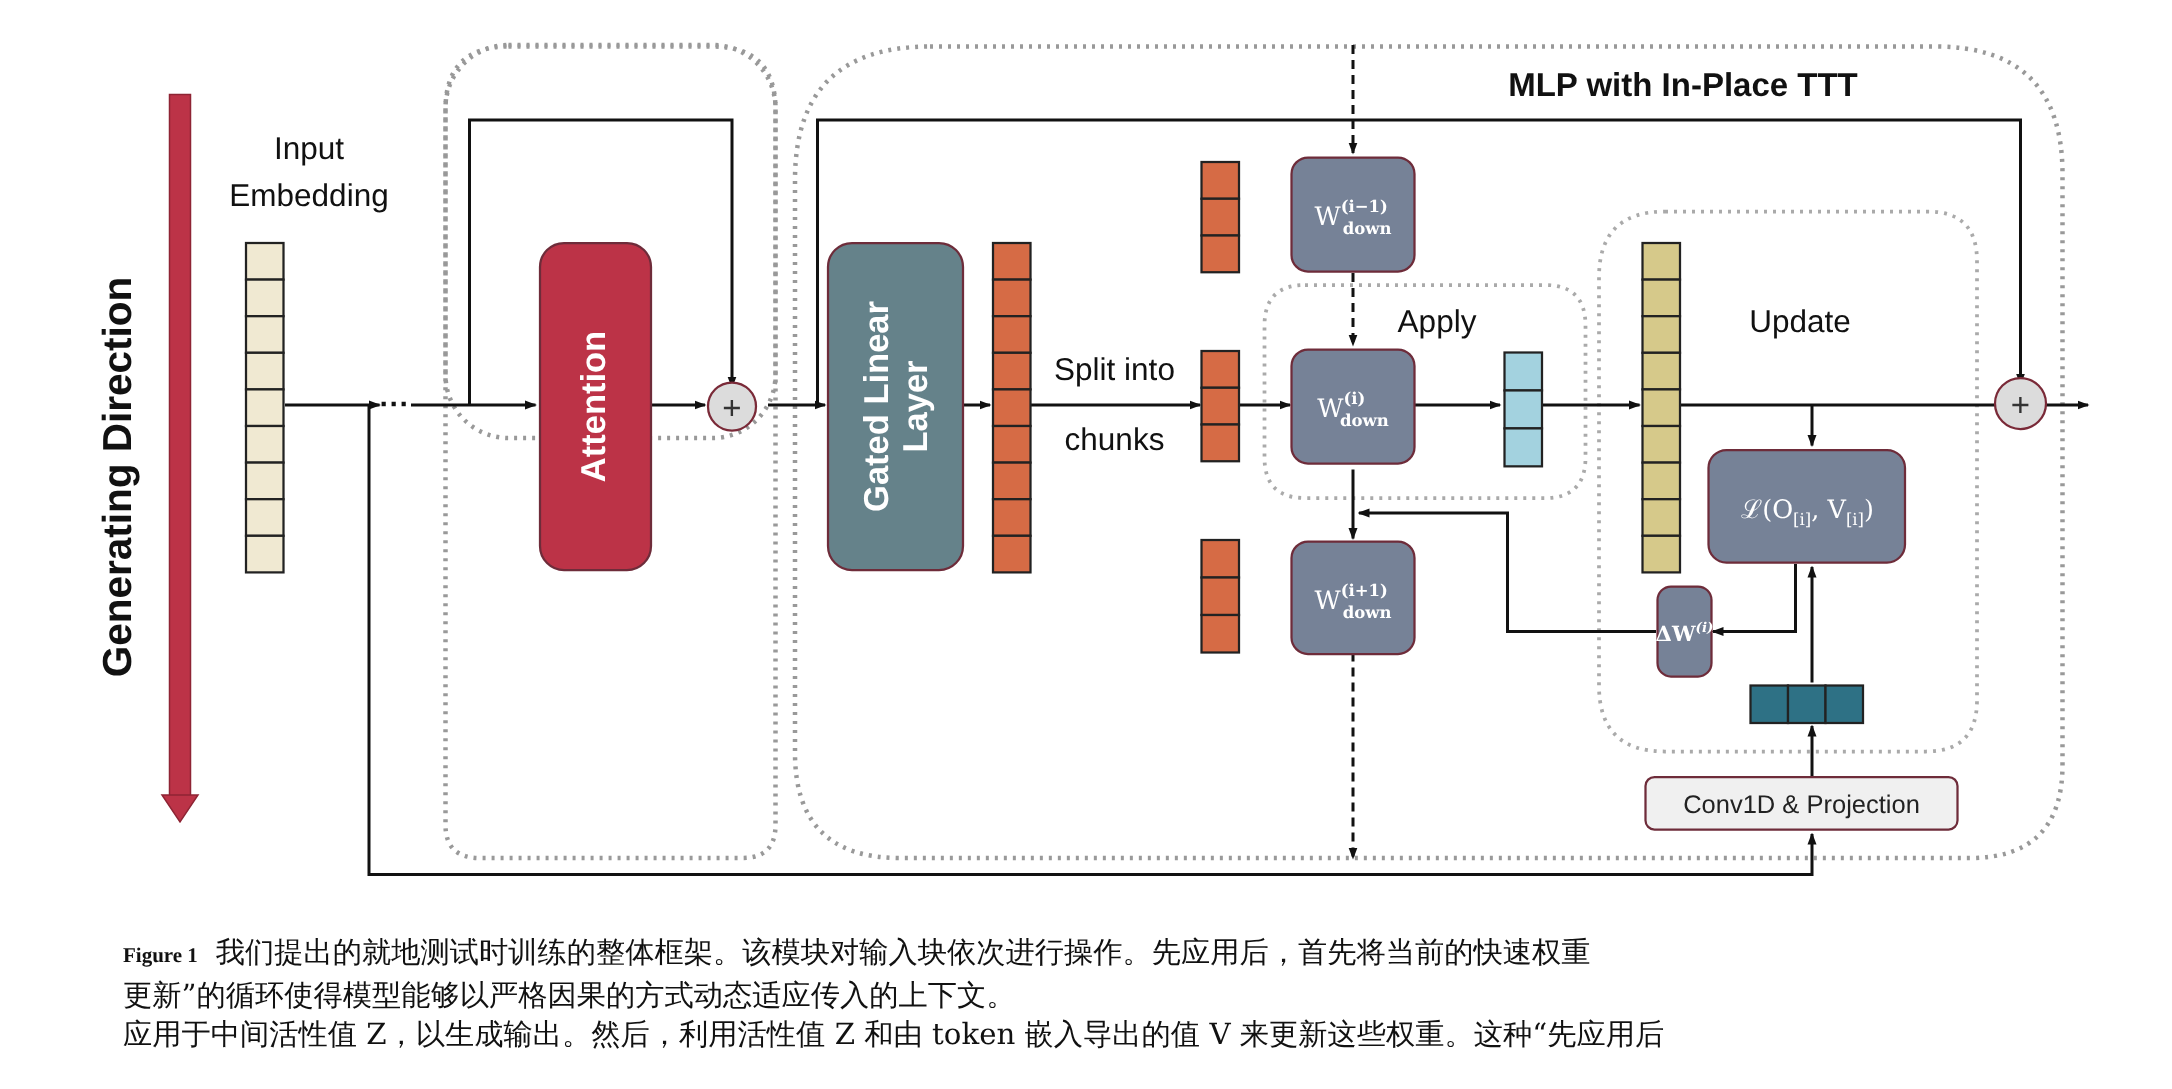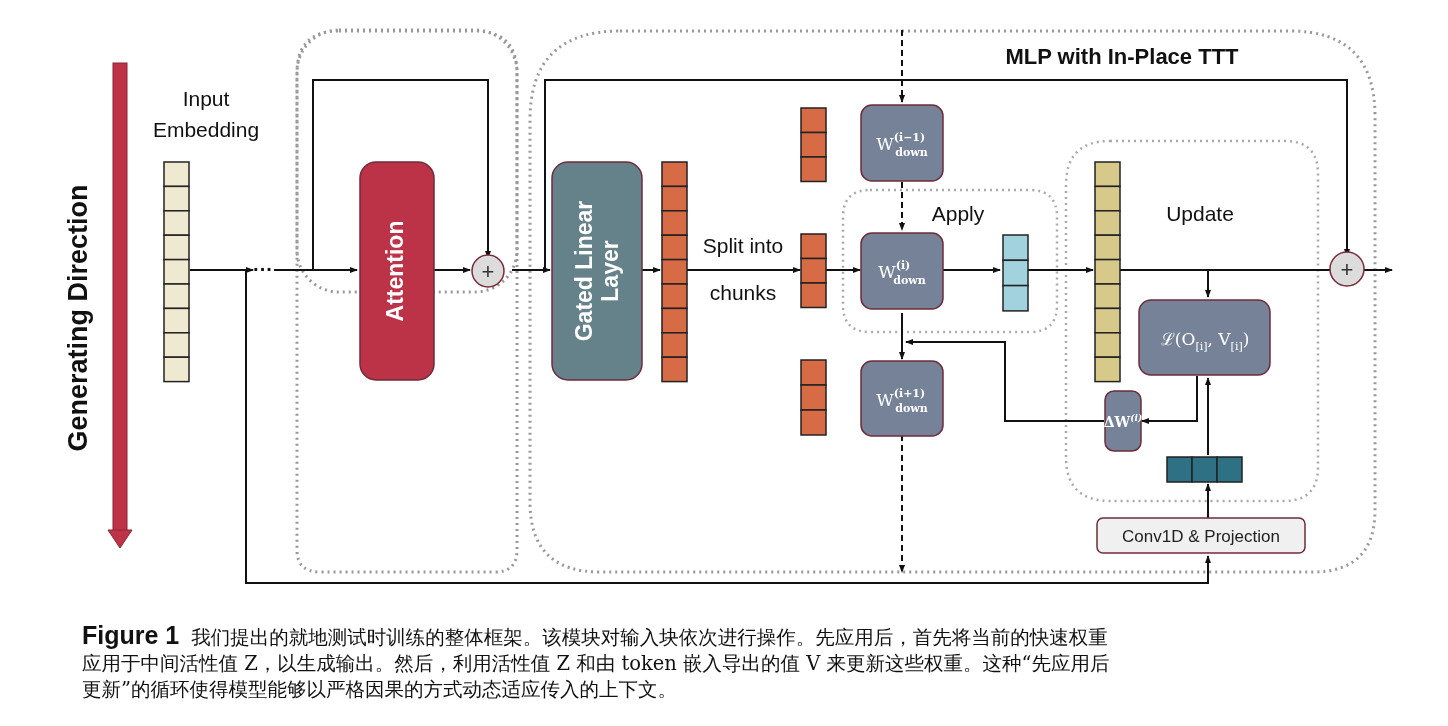--- a/index.html
+++ b/index.html
@@ -4,21 +4,21 @@
 <style>
   html, body { margin: 0; padding: 0; background: #ffffff; }
   body { width: 1448px; height: 726px; position: relative; overflow: hidden; font-family: "Liberation Sans", sans-serif; }
   #diagram { position: absolute; left: 0; top: 0; }
   .sans { font-family: "Liberation Sans", sans-serif; }
   .serif { font-family: "DejaVu Serif", serif; }
   #caption {
     position: absolute; left: 82px; top: 622px; width: 1340px;
     font-family: "DejaVu Serif", serif; font-size: 19.5px; line-height: 26px; color: #111;
   }
-  #caption .fig-label { font-family: Liberation Sans, sans-serif; font-weight: bold; font-size: 25px; margin-right: 12px; }
+  #caption .fig-label { font-family: Liberation Serif, serif; font-weight: bold; font-size: 14px; margin-right: 12px; }
 </style>
 </head>
 <body>
 
 <svg id="diagram" width="1448" height="610" viewBox="0 0 1448 610" xmlns="http://www.w3.org/2000/svg">
   <defs>
     <marker id="arr" markerWidth="8" markerHeight="8" refX="7" refY="4" orient="auto" markerUnits="userSpaceOnUse">
       <path d="M0,1 L8,4 L0,7 Z" fill="#111"></path>
     </marker>
   </defs>
@@ -204,15 +204,15 @@
   </g>
 
   <g>
     <rect x="1097" y="518" width="208" height="35" rx="6" fill="#f0f0f0" stroke="#6e2c3a" stroke-width="1.5"></rect>
     <text class="sans" font-size="17" fill="#222" x="1201" y="542" text-anchor="middle">Conv1D &amp; Projection</text>
   </g>
 </svg>
 
 <div id="caption">
   <div><span class="fig-label">Figure 1</span><span>我们提出的就地测试时训练的整体框架。该模块对输入块依次进行操作。先应用后，首先将当前的快速权重</span></div>
+  <div>更新”的循环使得模型能够以严格因果的方式动态适应传入的上下文。</div>
   <div>应用于中间活性值 Z，以生成输出。然后，利用活性值 Z 和由 token 嵌入导出的值 V 来更新这些权重。这种“先应用后</div>
-  <div>更新”的循环使得模型能够以严格因果的方式动态适应传入的上下文。</div>
 </div>
 
 </body></html>

